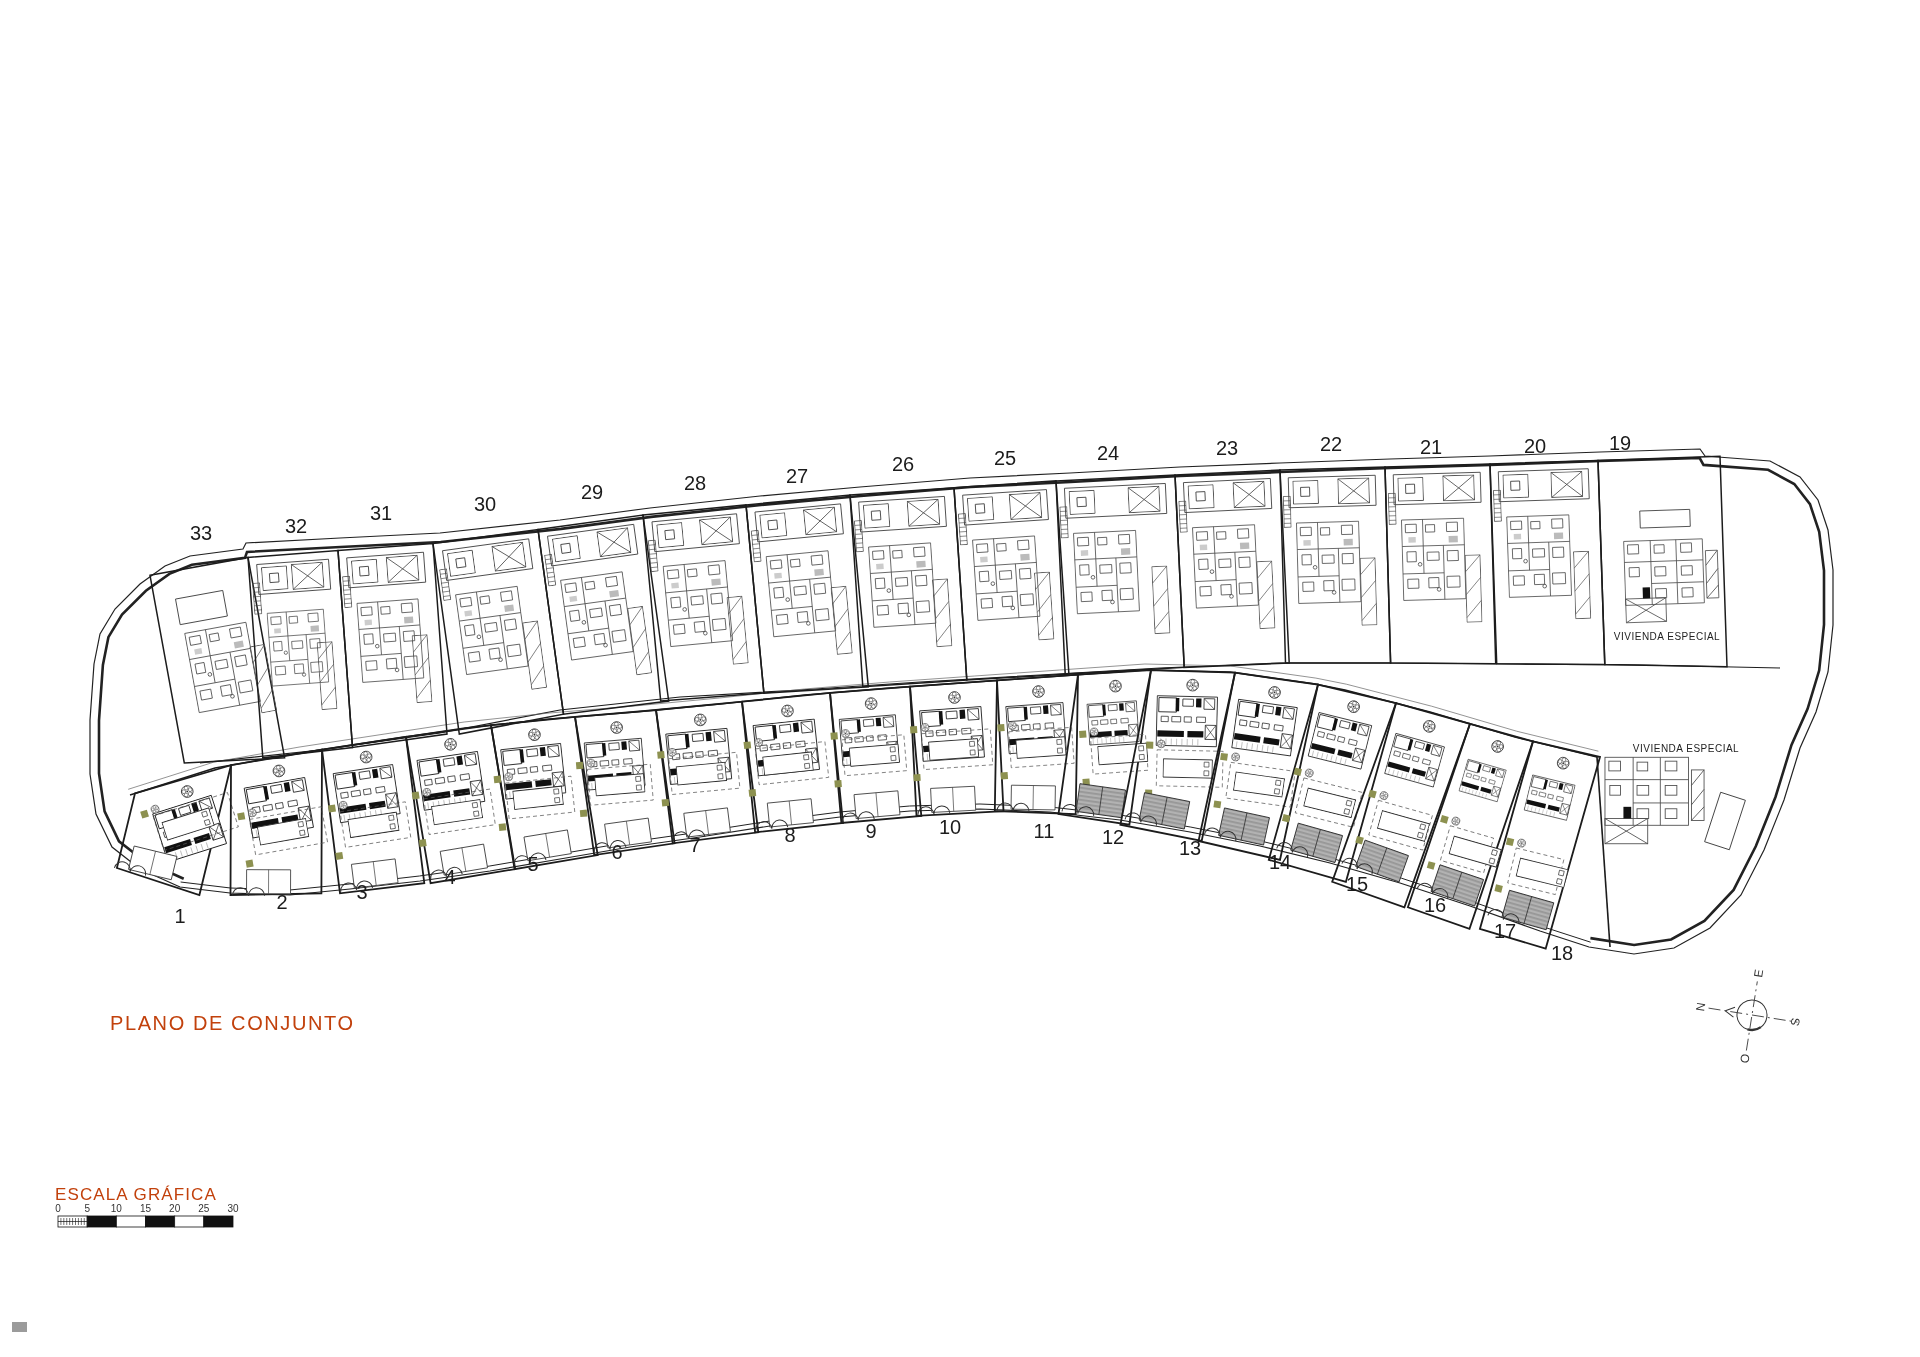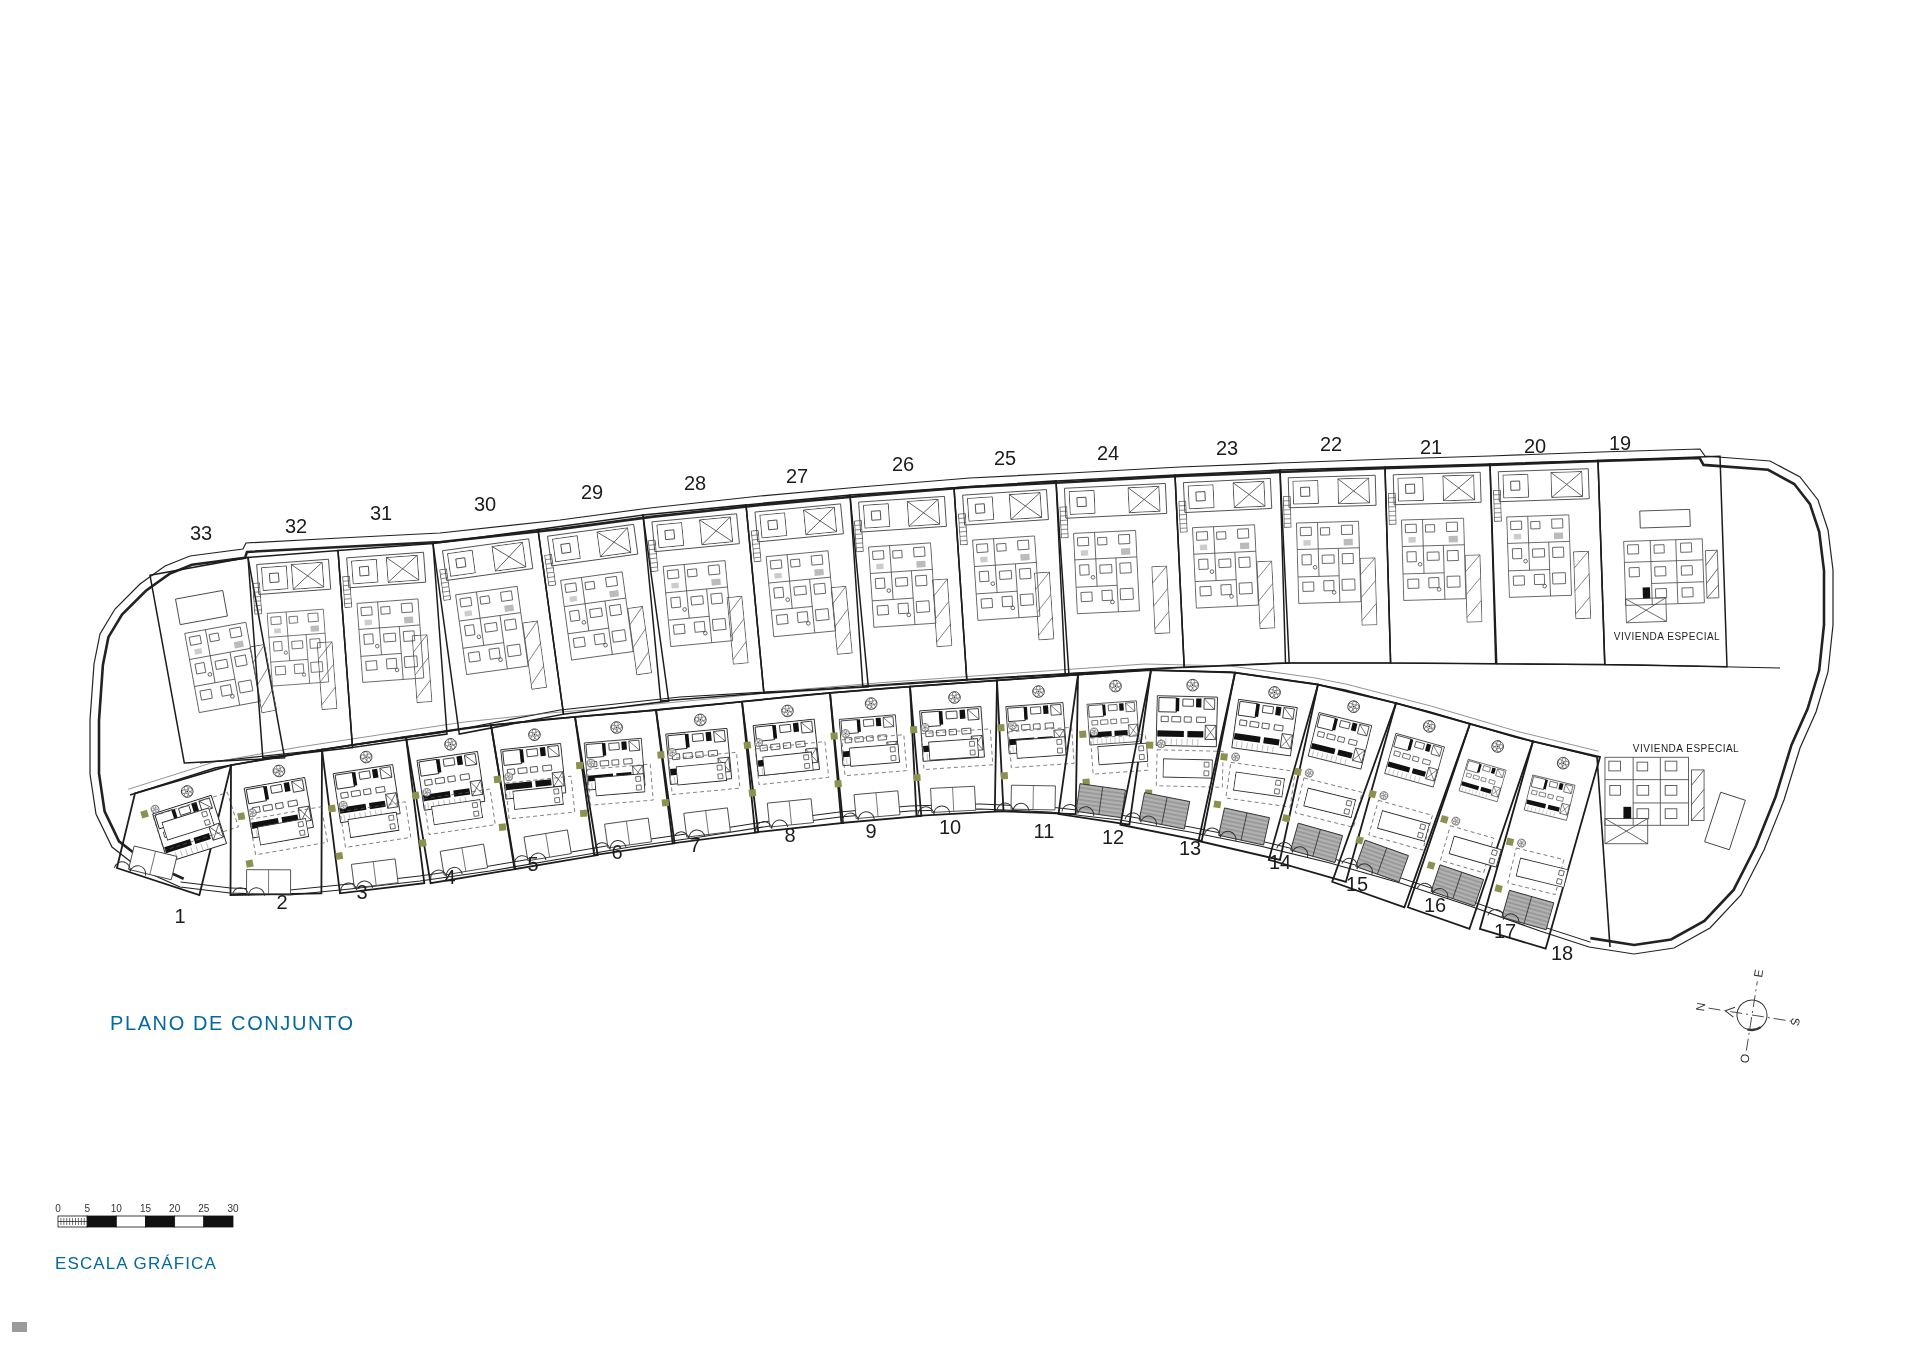--- a/index.html
+++ b/index.html
@@ -1,21 +1,21 @@
 <!DOCTYPE html>
 <html><head>
 <meta charset="utf-8">
 <style>
   html,body{margin:0;padding:0;background:#ffffff;}
   .stage{position:relative;width:1920px;height:1357px;background:#ffffff;overflow:hidden;
          font-family:"Liberation Sans",sans-serif;}
   svg{position:absolute;left:0;top:0;}
-  .overlay-label{position:absolute;color:#0369a1;white-space:nowrap;}
+  .overlay-label{position:absolute;color:#c2410c;white-space:nowrap;}
   #title-label{left:110px;top:1012px;font-size:20px;letter-spacing:1.6px;}
-  #escala-label{left:55px;top:1254px;font-size:17px;letter-spacing:1.1px;}
+  #escala-label{left:55px;top:1185px;font-size:17px;letter-spacing:1.1px;}
   .vivienda-label{font-size:10px;letter-spacing:.5px;color:#222;transform:translateX(-50%);}
   #vivienda-1{left:1667px;top:631px;}
   #vivienda-2{left:1686px;top:743px;}
 </style>
 </head>
 <body>
 
 <div class="stage">
 
   <svg id="plan-svg" width="1920" height="1357" viewBox="0 0 1920 1357">

